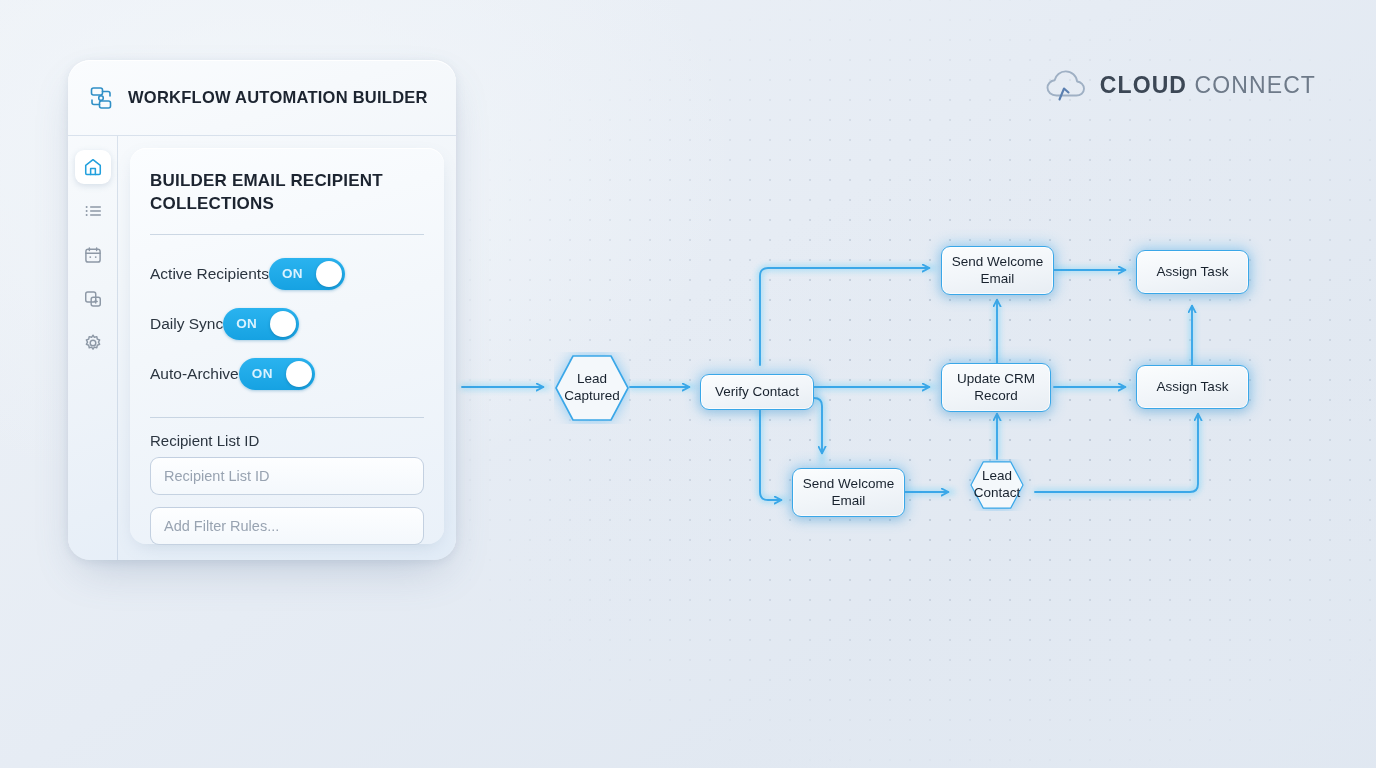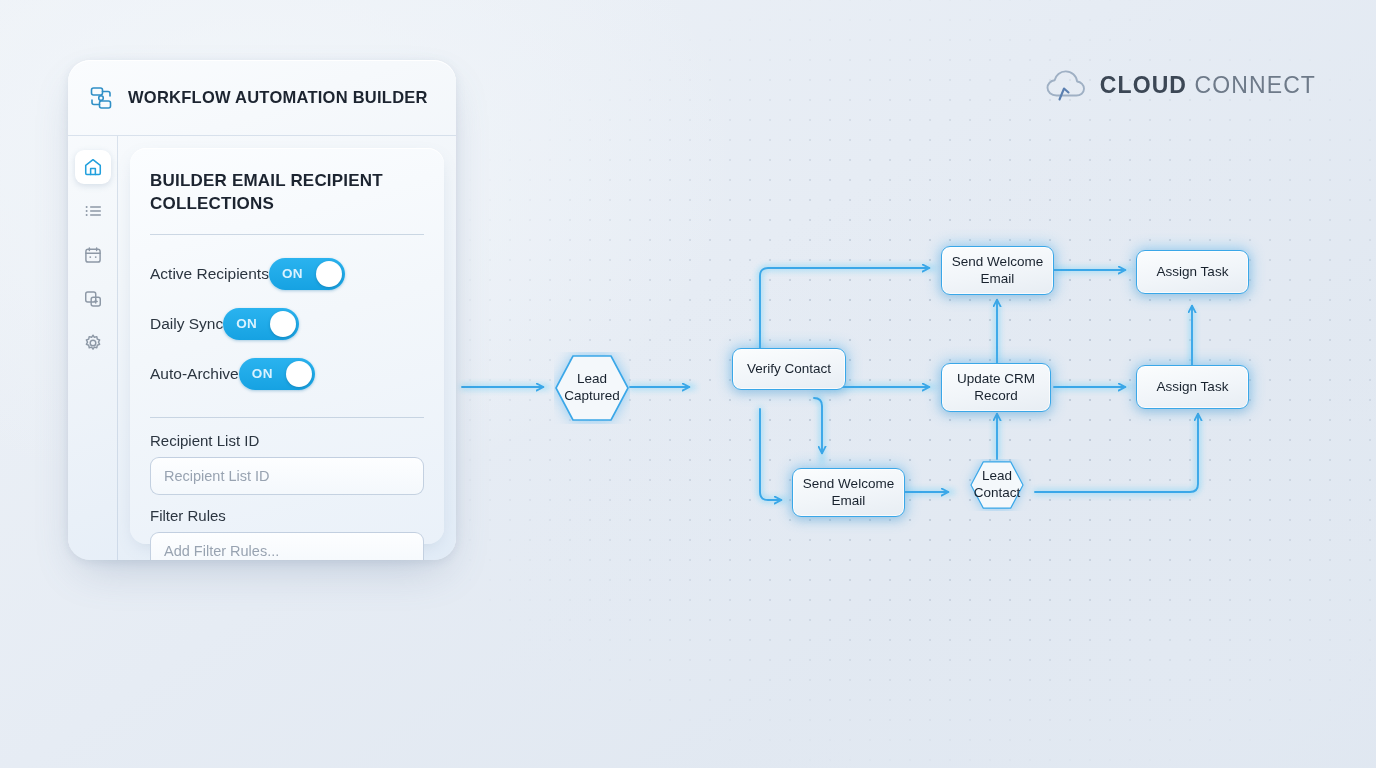--- a/index.html
+++ b/index.html
@@ -243,21 +243,21 @@
         <path d="M1054,387 H1125" marker-end="url(#ah)"></path>
         <path d="M1054,270 H1125" marker-end="url(#ah)"></path>
         <path d="M1192,365 V306" marker-end="url(#ah)"></path>
         <path d="M905,492 H948" marker-end="url(#ah)"></path>
         <path d="M997,459 V414" marker-end="url(#ah)"></path>
         <path d="M1035,492 H1190 Q1198,492 1198,484 V414" marker-end="url(#ah)"></path>
       </g>
     </svg>
   </div>
 
-  <div class="node box" style="left:700px; top:348px; width:114px; height:42px;margin-left:32px;">
+  <div class="node box" style="left:700px; top:374px; width:114px; height:36px;">
     <span class="node-label">Verify Contact</span>
   </div>
 
   <div class="node box" style="left:941px; top:246px; width:113px; height:49px;">
     <span class="node-label">Send Welcome Email</span>
   </div>
 
   <div class="node box" style="left:1136px; top:250px; width:113px; height:44px;">
     <span class="node-label">Assign Task</span>
   </div>
@@ -399,21 +399,20 @@
           </div>
 
           <div class="divider"></div>
 
           <div class="field-block">
             <div class="field-label">Recipient List ID</div>
             <input class="field-input" type="text" placeholder="Recipient List ID" style="">
           </div>
 
           <div class="field-block">
-            <div class="field-label">Filter Rules</div>
             <input class="field-input" type="text" placeholder="Add Filter Rules..." style="">
           </div>
 
         </div>
       </div>
 
     </div>
   </div>
 
 </div>

